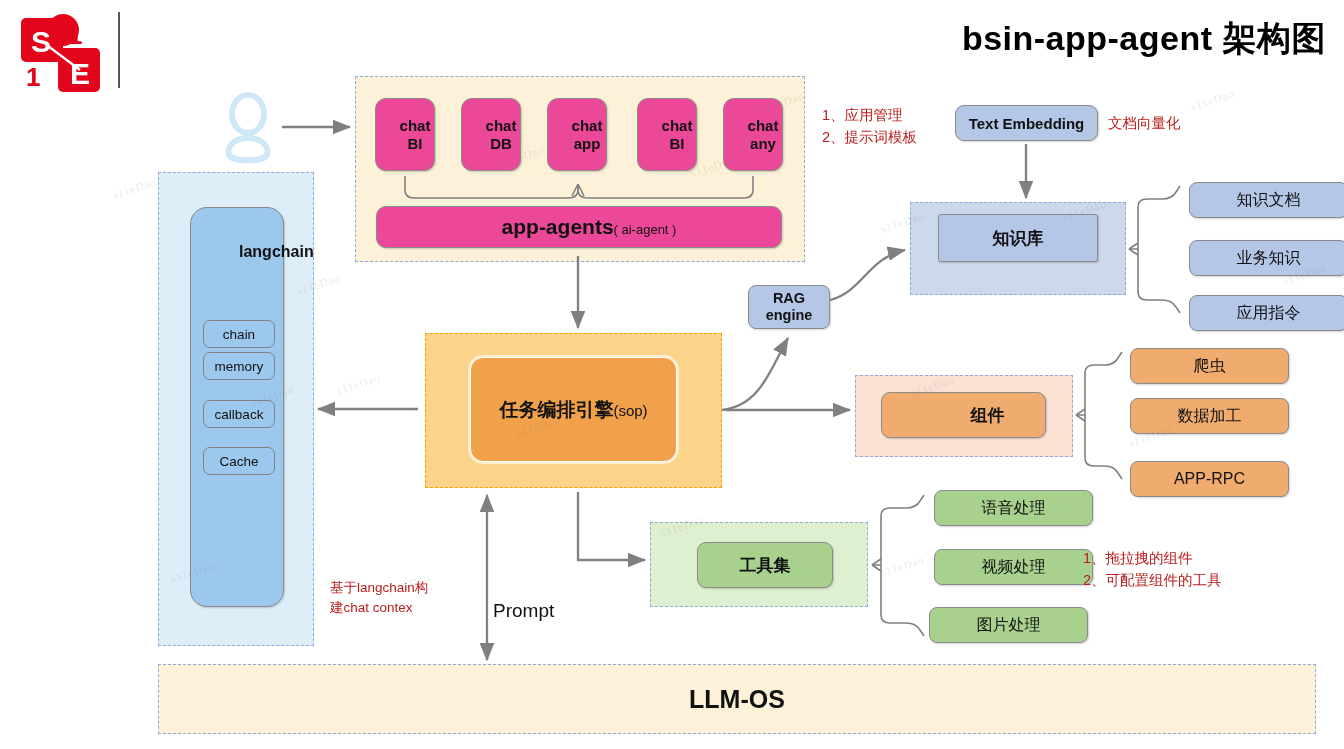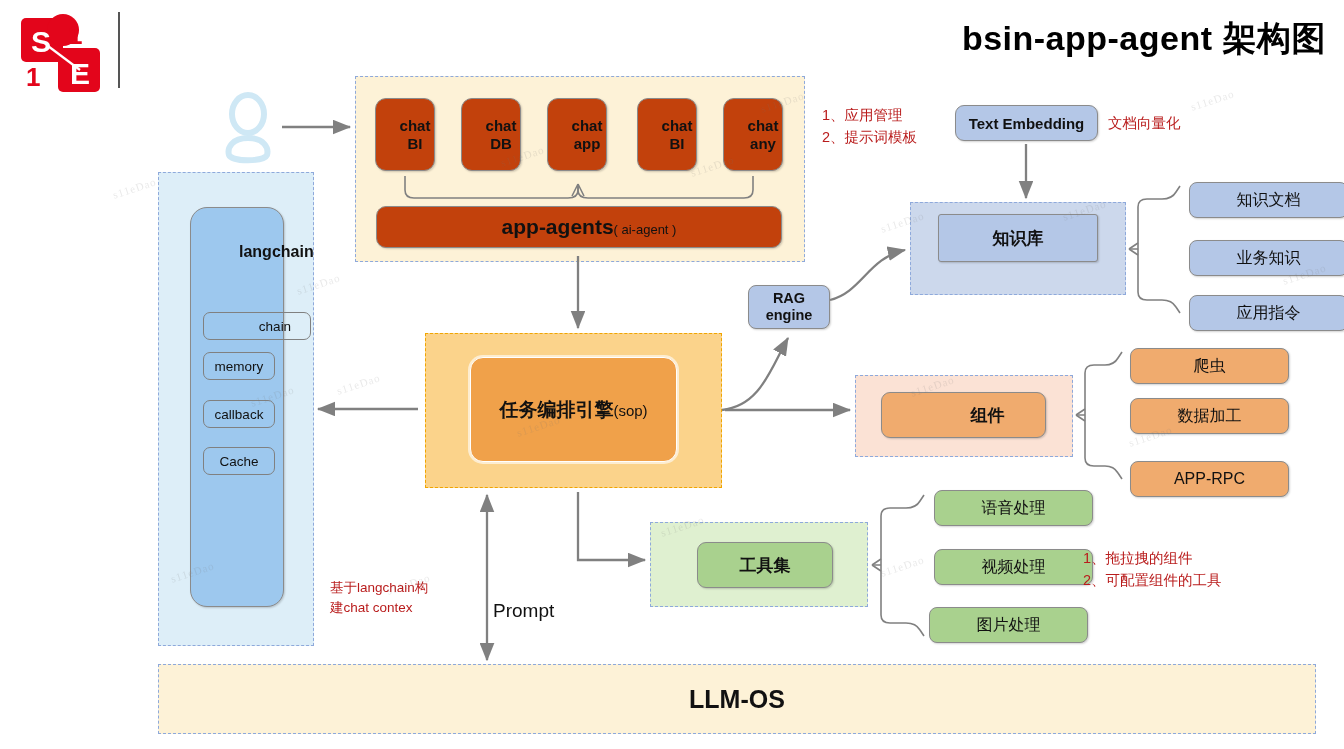--- a/index.html
+++ b/index.html
@@ -22,40 +22,40 @@
   #grp-langchain{left:158px;top:172px;width:156px;height:474px;background:#ddeef8;}
   #grp-engine{left:425px;top:333px;width:297px;height:155px;background:#fbd38b;border-color:#f0a500;}
   #grp-kb{left:910px;top:202px;width:216px;height:93px;background:#ccd8ec;}
   #grp-comp{left:855px;top:375px;width:218px;height:82px;background:#fbe2d5;}
   #grp-tools{left:650px;top:522px;width:218px;height:85px;background:#dff0d0;}
   #grp-llmos{left:158px;top:664px;width:1158px;height:70px;background:#fdf2d7;}
 
   
   .node{border:1.1px solid #8b8b8b;border-radius:9px;
         box-shadow:1px 1px 2px rgba(0,0,0,.18);}
-  .green{background:#c2410c;padding-left:20px;}
+  .green{background:#ec4899;padding-left:20px;}
   .greenstrong{background:#a9d18e;}
   .blue{background:#9dc8ee;}
   .bluepale{background:#b4c7e7;}
   .orange{background:#f0a14a;}
   .orangelite{background:#f0ab6e;}
 
   .chat{top:98px;width:60px;height:73px;font-size:15px;font-weight:bold;line-height:1.18;border-radius:11px;}
   #chat-0{left:375px;} #chat-1{left:461px;} #chat-2{left:547px;}
   #chat-3{left:637px;} #chat-4{left:723px;}
 
   #app-agents{left:376px;top:206px;width:406px;height:42px;border-radius:10px;font-size:20px;}
   #app-agents b{font-size:21px;}
   #app-agents .sub{font-size:13px;font-weight:normal;}
 
   #langchain{left:190px;top:207px;width:94px;height:400px;border-radius:17px;}
   #langchain .lc-title{position:absolute;left:0;right:0;top:35px;text-align:left;font-size:16px;font-weight:bold;margin-left:48px;}
   .lc-item{position:absolute;left:12px;width:70px;height:26px;border:1px solid #808080;border-radius:7px;
            background:transparent;font-size:13.5px;display:flex;align-items:center;justify-content:center;}
-  #lc-0{top:104px;padding-left:36px;} #lc-1{top:144px;} #lc-2{top:192px;} #lc-3{top:239px;}
+  #lc-0{top:112px;} #lc-1{top:144px;} #lc-2{top:192px;} #lc-3{top:239px;}
 
   #engine{left:470px;top:357px;width:207px;height:105px;border-radius:13px;border-color:#ffffff;
           box-shadow:0 0 0 2px rgba(255,255,255,.6);font-size:19px;font-weight:bold;}
   #engine .sub{font-size:15px;font-weight:normal;}
 
   #rag{left:748px;top:285px;width:82px;height:44px;font-size:14.5px;font-weight:bold;line-height:1.16;border-radius:8px;}
   #text-embedding{left:955px;top:105px;width:143px;height:36px;font-size:15px;font-weight:bold;border-radius:9px;}
   #kb{left:938px;top:214px;width:160px;height:48px;font-size:17px;font-weight:bold;border-radius:3px;}
   #comp{left:881px;top:392px;width:165px;height:46px;font-size:17px;font-weight:bold;border-radius:9px;padding-left:48px;}
   #tools{left:697px;top:542px;width:136px;height:46px;font-size:17px;font-weight:bold;border-radius:9px;}

